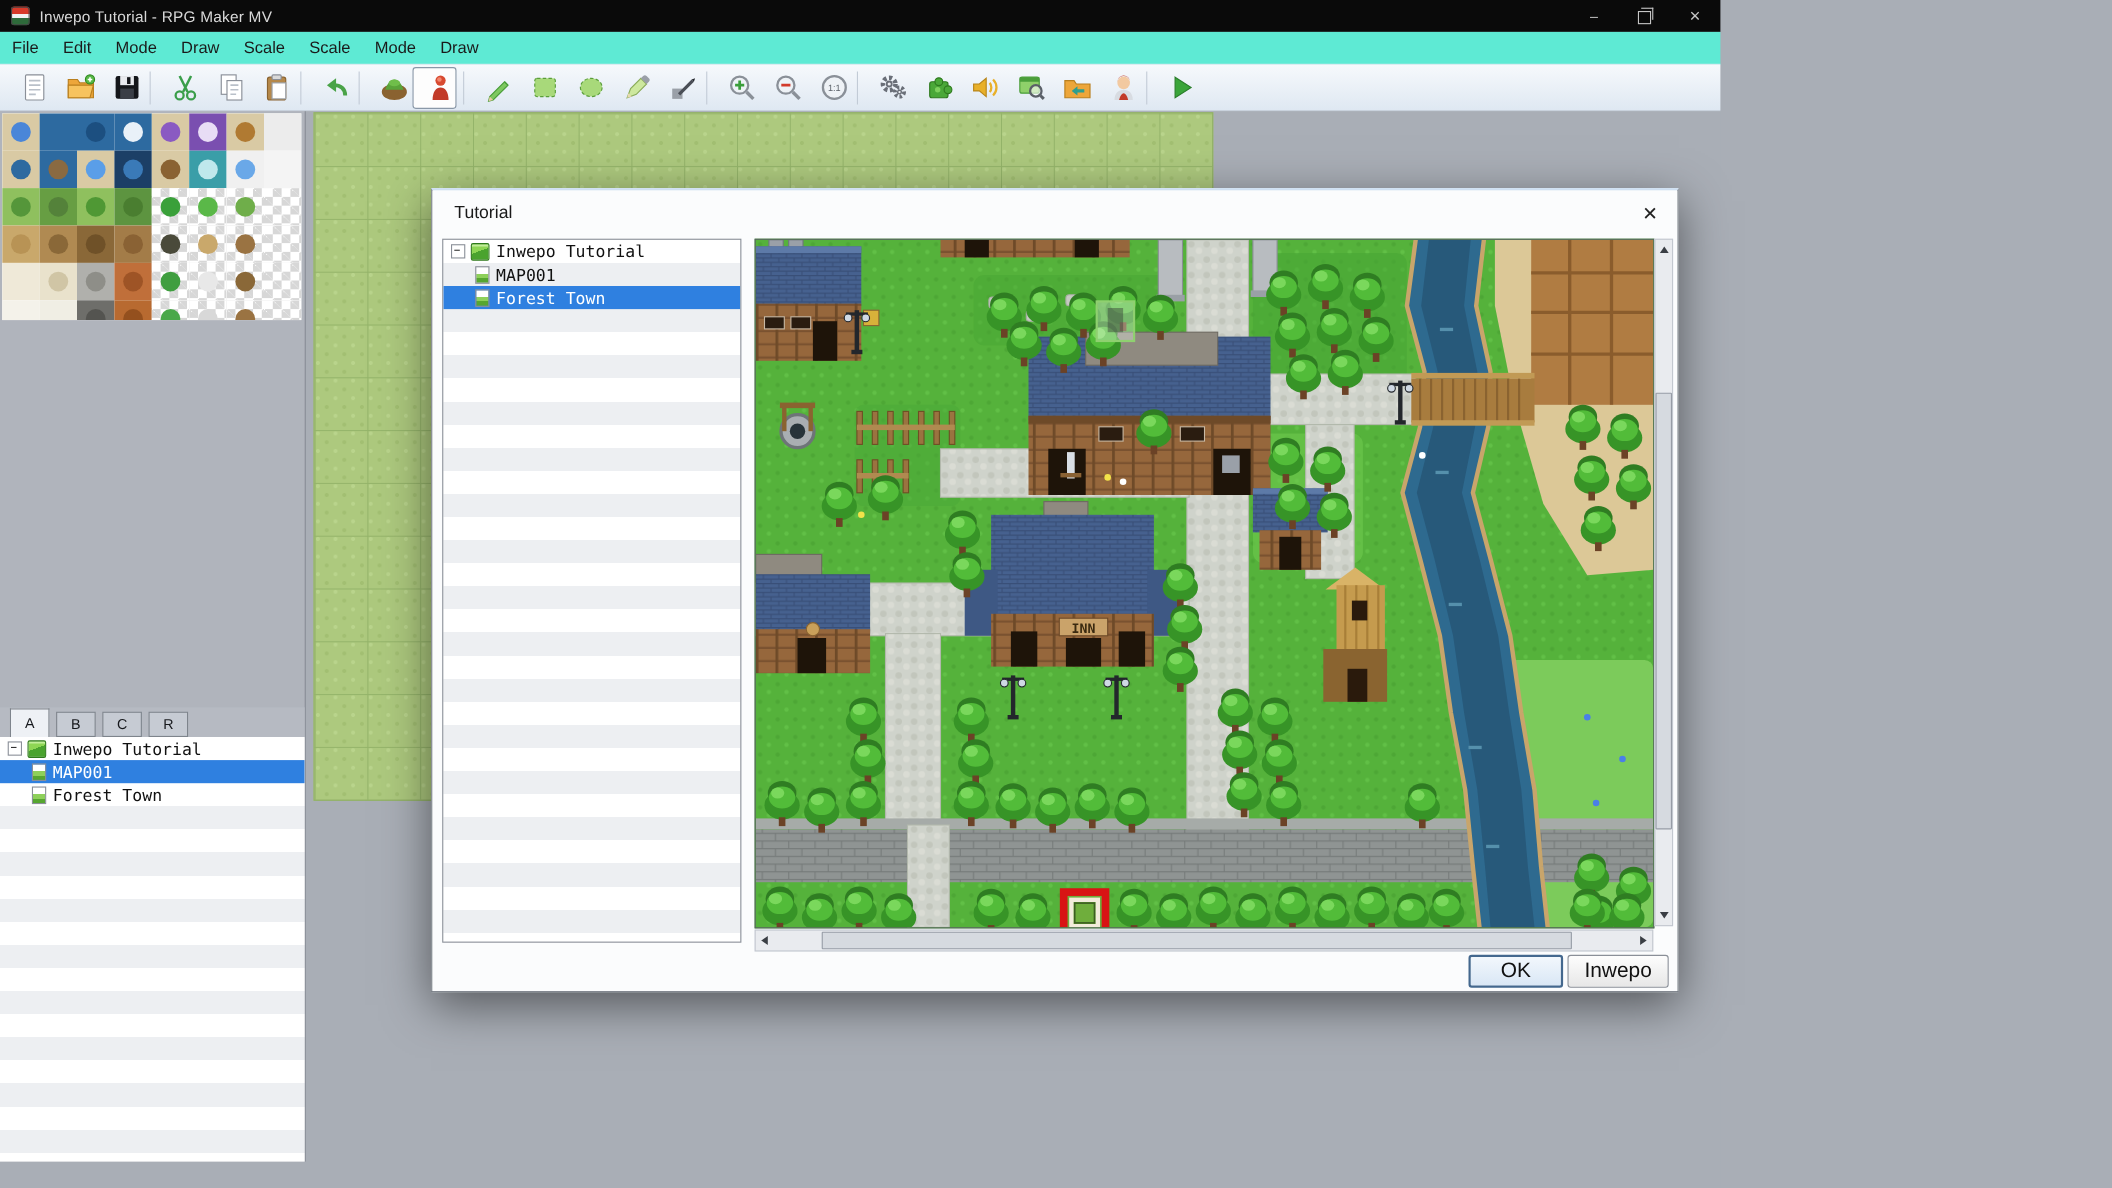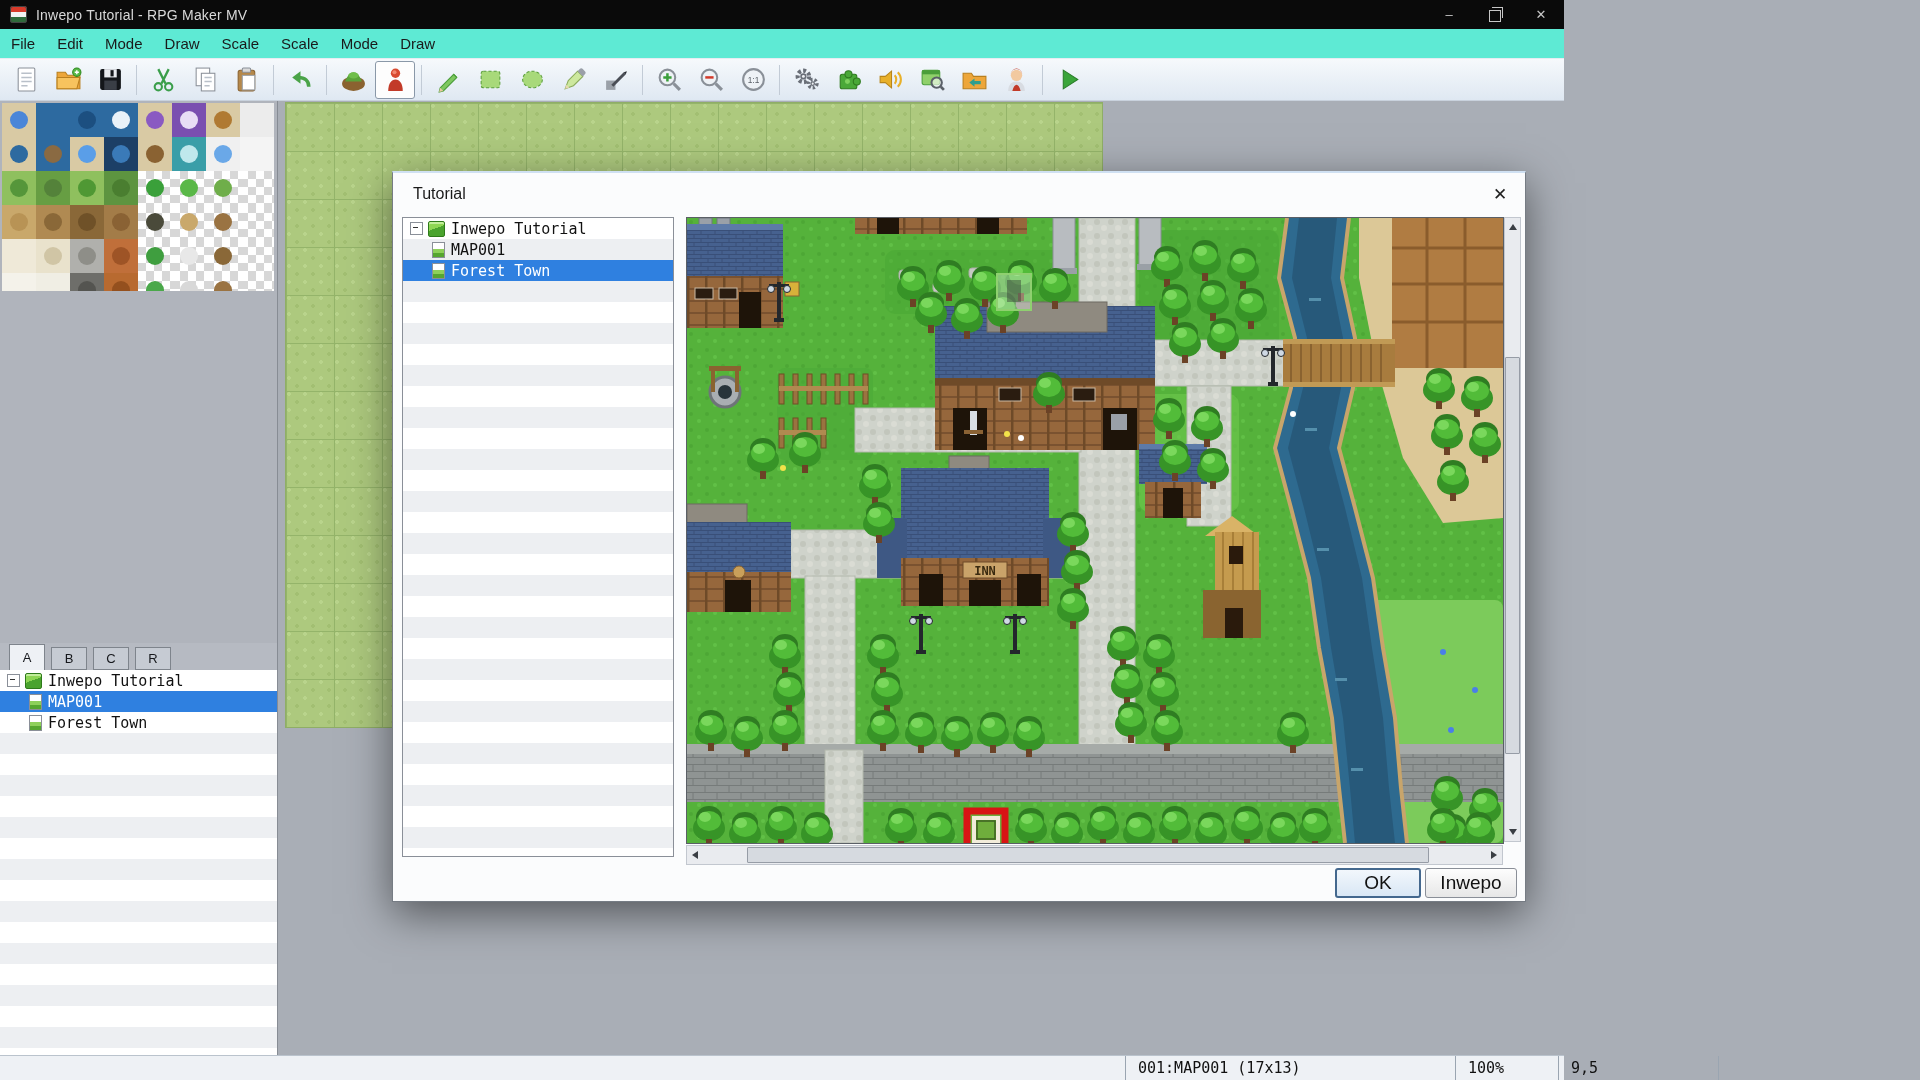--- a/index.html
+++ b/index.html
@@ -14,21 +14,21 @@
   .win-btn{width:46px;height:29px;display:flex;align-items:center;justify-content:center;color:#c6c6c6;font-size:13px}
   .restore-glyph{position:relative;width:10px;height:10px;border:1px solid #c6c6c6;margin-top:2px}
   .restore-glyph::before{content:"";position:absolute;left:2px;top:-4px;width:10px;height:10px;border:1px solid #c6c6c6;border-bottom:none;border-left:none}
 
   
   .menubar{position:absolute;top:29px;left:0;right:0;height:29px;background:#5eead4;border-bottom:1px solid #e6ecf3;display:flex;align-items:center;z-index:40}
   .menu-item{padding:0 11px;font-size:15px;color:#1a1a1a;height:100%;display:flex;align-items:center}
 
   
   .toolbar{position:absolute;top:59px;left:0;right:0;height:41px;background:linear-gradient(#f6f9fc,#dfe8f2);border-bottom:1px solid #c9d2dd;display:flex;align-items:center;padding-left:5px;z-index:40}
-  .tb-btn{width:38px;height:36px;display:flex;align-items:center;justify-content:center;border:1px solid transparent;border-radius:3px;margin:0 1px}
+  .tb-btn{width:38px;height:36px;display:flex;align-items:center;justify-content:flex-end;border:1px solid transparent;border-radius:3px;margin:0 1px}
   .tb-btn.selected{background:#fdfdfd;border-color:#8a98a8}
   .tb-sep{width:1px;height:30px;background:#c2cbd6;margin:0 5px}
 
   
   .left-panel{position:absolute;top:101px;left:0;width:277px;bottom:24px;background:#b0b4bc;border-right:1px solid #878c94;z-index:30}
   .palette{position:absolute;top:2px;left:2px;width:272px;height:188px;overflow:hidden;display:grid;grid-template-columns:repeat(8,34px);grid-auto-rows:34px;background:#fff}
   .tile{position:relative;width:34px;height:34px}
   .tile.checker{background-image:linear-gradient(45deg,#d7d7d7 25%,transparent 25%,transparent 75%,#d7d7d7 75%),linear-gradient(45deg,#d7d7d7 25%,#fff 25%,#fff 75%,#d7d7d7 75%);background-size:16px 16px;background-position:0 0,8px 8px}
   .tile .acc{position:absolute;left:8px;top:8px;width:18px;height:18px;border-radius:50%;filter:blur(.4px)}
   .tabsbar{position:absolute;top:542px;left:0;right:0;height:27px;background:#b6bac2;border-bottom:1px solid #8a8f98;display:flex;align-items:flex-end;padding-left:9px}
@@ -421,26 +421,20 @@
         <span class="map-icon"></span>
         <span class="lbl">Forest Town</span>
       </div>
     </div>
   </div>
 
   <div class="canvas">
     <div class="map-grid"></div>
   </div>
 
-  <div class="statusbar">
-    <div class="sb-seg" style="left:1125px;width:330px">001:MAP001 (17x13)</div>
-    <div class="sb-seg" style="left:1455px;width:103px">100%</div>
-    <div class="sb-seg" style="left:1558px;width:160px">9,5</div>
-    <div class="sb-seg" style="left:1718px;right:0"></div>
-  </div>
 
   <div class="dialog">
     <div class="dlg-title">Tutorial</div>
     <div class="dlg-close">✕</div>
 
     <div class="dlg-tree">
       <div class="tree-row">
         <span class="expander"></span>
         <span class="proj-icon"></span>
         <span class="lbl">Inwepo Tutorial</span>

